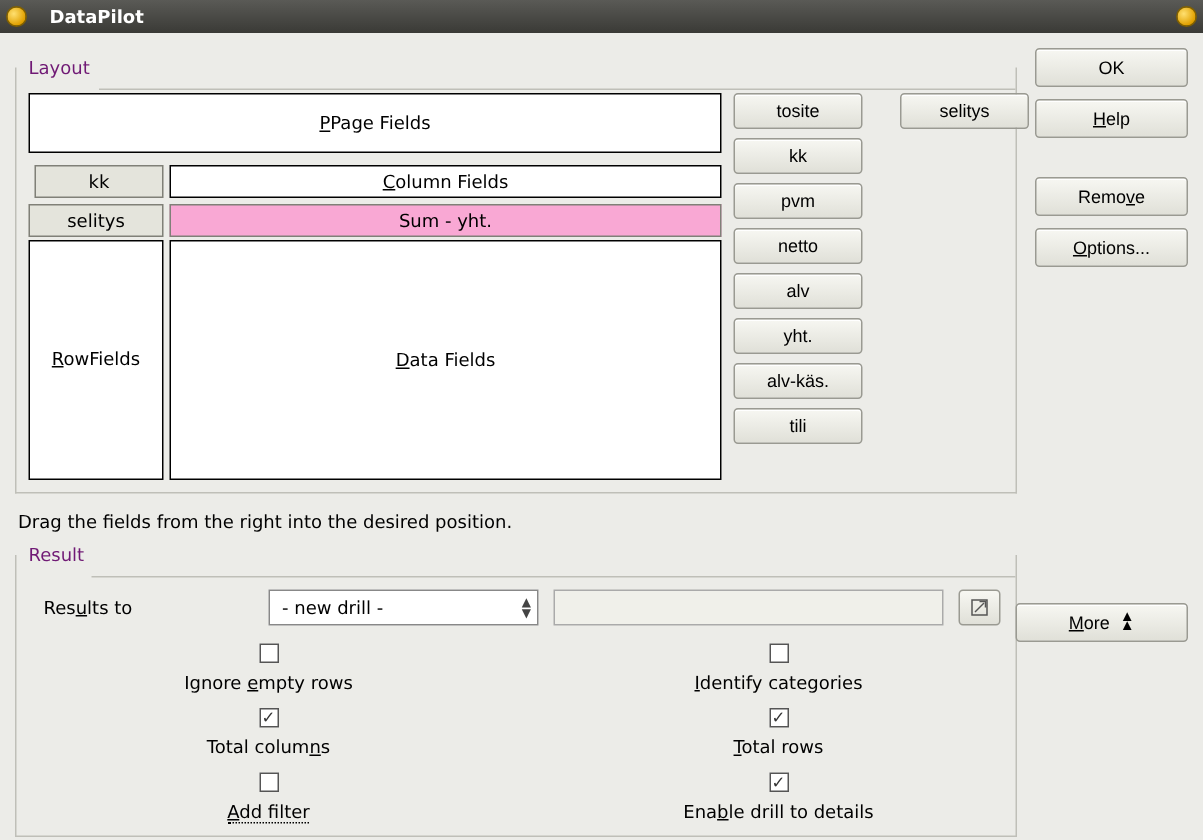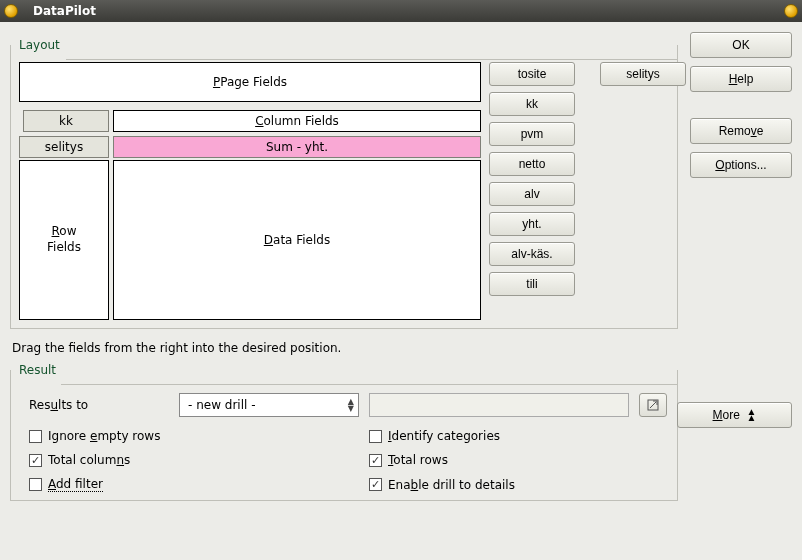--- a/index.html
+++ b/index.html
@@ -6,61 +6,61 @@
 body { font-family: "DejaVu Sans", "Liberation Sans", sans-serif; font-size: 12px; background: #ecece8; width: 802px; height: 560px; overflow: hidden; color: #000; }
 .titlebar { height: 22px; background: linear-gradient(to bottom, #5a5a56, #3a3a36); display: flex; align-items: center; padding: 0 4px; }
 .tb-dot { width: 14px; height: 14px; border-radius: 50%; background: radial-gradient(circle at 35% 35%, #ffe070, #e0a000 70%); border: 1px solid #806000; }
 .tb-title { color: #fff; font-weight: bold; margin-left: 15px; flex: 1; font-size: 12px; }
 .window-body { padding: 8px 10px 10px 10px; position: relative; height: 538px; }
 .columns { display: flex; gap: 12px; }
 .left-col { flex: 1; }
 .right-col { width: 115px; display: flex; flex-direction: column; gap: 8px; padding-top: 2px; }
 
 fieldset.group { border: 1px solid #bfbfb8; border-top: none; padding: 10px 8px 8px 8px; margin-top: 8px; position: relative; }
-fieldset.group > legend { font-size: 12px; padding: 0 4px 0 0; color: #14532d; position: relative; top: 0; }
+fieldset.group > legend { font-size: 12px; padding: 0 4px 0 0; color: #701a75; position: relative; top: 0; }
 fieldset.group::before { content: ""; position: absolute; top: 7px; left: 55px; right: 0; border-top: 1px solid #bfbfb8; }
 fieldset.group.result::before { left: 50px; }
 
 .layout-inner { display: flex; gap: 8px; }
 .layout-grid { flex: 1; }
 .available { width: 180px; display: flex; gap: 25px; }
 .avail-col { width: 86px; display: flex; flex-direction: column; gap: 6px; }
 
 .drop { background: #fff; border: 1px solid #000; text-align: center; display: flex; align-items: center; justify-content: center; font-size: 12px; }
 .page-fields { height: 40px; margin-bottom: 8px; width: 100%; }
 .row1 { display: flex; gap: 4px; margin-bottom: 4px; }
 .mini-box { width: 86px; height: 22px; background: #e4e4dc; border: 1px solid #808078; display: flex; align-items: center; justify-content: center; font-size: 12px; }
 .spacer-left { width: 90px; }
 .col-fields { flex: 1; height: 40px; margin-top: -22px; }
 .colblock { flex: 1; display: flex; flex-direction: column; }
 .row2 { display: flex; gap: 4px; margin-bottom: 2px; }
 .data-header { flex: 1; height: 22px; background: #f9a8d4; border: 1px solid #808078; display: flex; align-items: center; justify-content: center; }
 .row3 { display: flex; gap: 4px; }
-.row-fields { width: 90px; height: 160px; flex-direction: column; }
+.row-fields { width: 90px; height: 160px; flex-direction: row; }
 .row-fields span { line-height: 1.3; }
 .data-fields { flex: 1; height: 160px; }
 
 .btn { height: 26px; background: linear-gradient(to bottom, #f7f7f2, #e0e0d8); border: 1px solid #9a9a92; border-radius: 3px; font-size: 12px; cursor: pointer; display: flex; align-items: center; justify-content: center; padding: 0 6px; box-shadow: 0 1px 0 #fff inset; }
 .avail-btn { width: 86px; height: 24px; }
 
 .instruction { margin: 12px 2px 4px 2px; font-size: 12px; }
 
 .more-row { display: flex; justify-content: flex-end; margin-top: 6px; }
 .more-btn { width: 115px; }
 
 .results-row { display: flex; align-items: center; gap: 10px; margin: 6px 0 12px 10px; }
 .results-label { width: 140px; }
 .combo { width: 180px; height: 24px; background: #fff; border: 1px solid #888; display: flex; align-items: center; padding: 0 4px 0 8px; justify-content: space-between; }
 .combo .spinbtns { display:flex; flex-direction:column; line-height:7px; font-size:8px; color:#444;}
 .textfield { width: 260px; height: 24px; background: #f0f0ea; border: 1px solid #aaa; }
 .shrink-btn { width: 28px; height: 24px; background: linear-gradient(to bottom,#f7f7f2,#e0e0d8); border:1px solid #9a9a92; border-radius:3px; display:flex; align-items:center; justify-content:center; }
 .shrink-btn svg { width:14px; height:14px; }
 
 .check-grid { display: grid; grid-template-columns: 300px 300px; gap: 10px 40px; margin-left: 10px; }
-.check { display: flex; align-items: center; gap: 6px; font-size: 12px; }
+.check { display: flex; align-items: center; gap: 6px; font-size: 12px; flex-direction: column; }
 .cb { width: 13px; height: 13px; border: 1px solid #555; background: #fff; display: inline-flex; align-items: center; justify-content: center; }
 .cb.checked::after { content: "✓"; font-size: 11px; line-height: 11px; color: #333; }
 .dotted { border-bottom: 1px dotted #000; padding-bottom: 0; }
 
 u { text-decoration: underline; }
 </style>
 </head>
 <body>
 
 <div class="titlebar">

